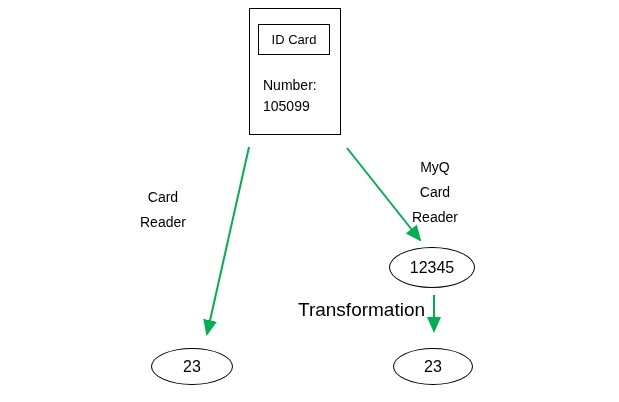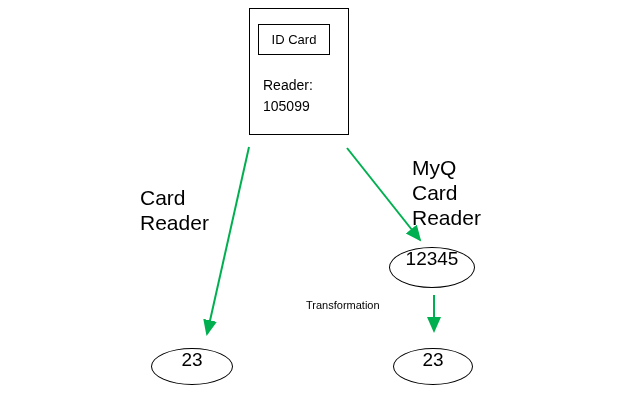--- a/index.html
+++ b/index.html
@@ -19,21 +19,21 @@
   .arrows {
     position: absolute;
     left: 0;
     top: 0;
     pointer-events: none;
   }
   .id-card {
     position: absolute;
     left: 249px;
     top: 8px;
-    width: 100px;
+    width: 92px;
     height: 127px;
     border: 1px solid #000000;
     background: #ffffff;
     box-sizing: border-box;
   }
   .id-card-title {
     position: absolute;
     left: 8px;
     top: 15px;
     width: 72px;
@@ -47,41 +47,42 @@
   }
   .id-card-number {
     position: absolute;
     left: 13px;
     top: 66px;
     font-size: 14px;
     line-height: 21px;
   }
   .reader-label {
     position: absolute;
-    font-size: 21px;
+    font-size: 14px;
     line-height: 25px;
+    text-align: center;
   }
   .label-third-party { left: 140px; top: 185px; }
   .label-myq { left: 412px; top: 155px; }
   .label-transformation {
     position: absolute;
-    left: 306px;
+    left: 298px;
     top: 299px;
-    font-size: 11px;
+    font-size: 19px;
   }
   .node {
     position: absolute;
     border: 1px solid #000000;
     border-radius: 50%;
     background: #ffffff;
     box-sizing: border-box;
     display: flex;
-    align-items: flex-start;
+    align-items: center;
     justify-content: center;
-    font-size: 19px;
+    font-size: 16px;
   }
   .node-myq { left: 389px; top: 247px; width: 86px; height: 41px; }
   .node-third-party { left: 151px; top: 348px; width: 82px; height: 37px; }
   .node-final { left: 393px; top: 348px; width: 80px; height: 37px; }
 </style>
 </head>
 <body>
 
 <div class="canvas">
 
@@ -94,21 +95,21 @@
     <line x1="249" y1="147" x2="207" y2="334" stroke-width="2" marker-end="url(#arrowhead)" stroke="#00b050"></line>
     <line x1="347" y1="148" x2="420" y2="240" stroke-width="2" marker-end="url(#arrowhead)" stroke="#00b050"></line>
     <line x1="434" y1="295" x2="434" y2="331" stroke-width="2" marker-end="url(#arrowhead)" stroke="#00b050"></line>
   </svg>
 
   <div class="id-card">
     <div class="id-card-title">
       <span>ID Card</span>
     </div>
     <div class="id-card-number">
-      <div>Reader:</div>
+      <div>Number:</div>
       <div>105099</div>
     </div>
   </div>
 
   <div class="reader-label label-third-party">
     <div>Card</div>
     <div>Reader</div>
   </div>
 
   <div class="reader-label label-myq">

